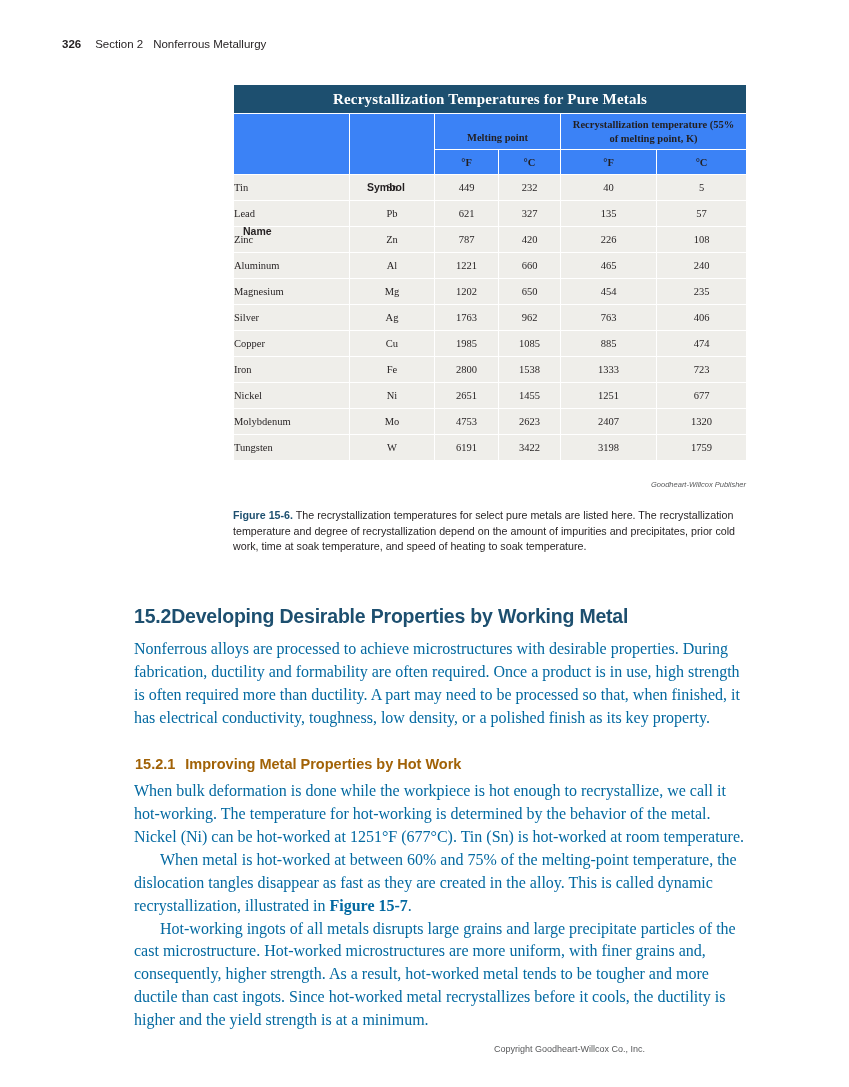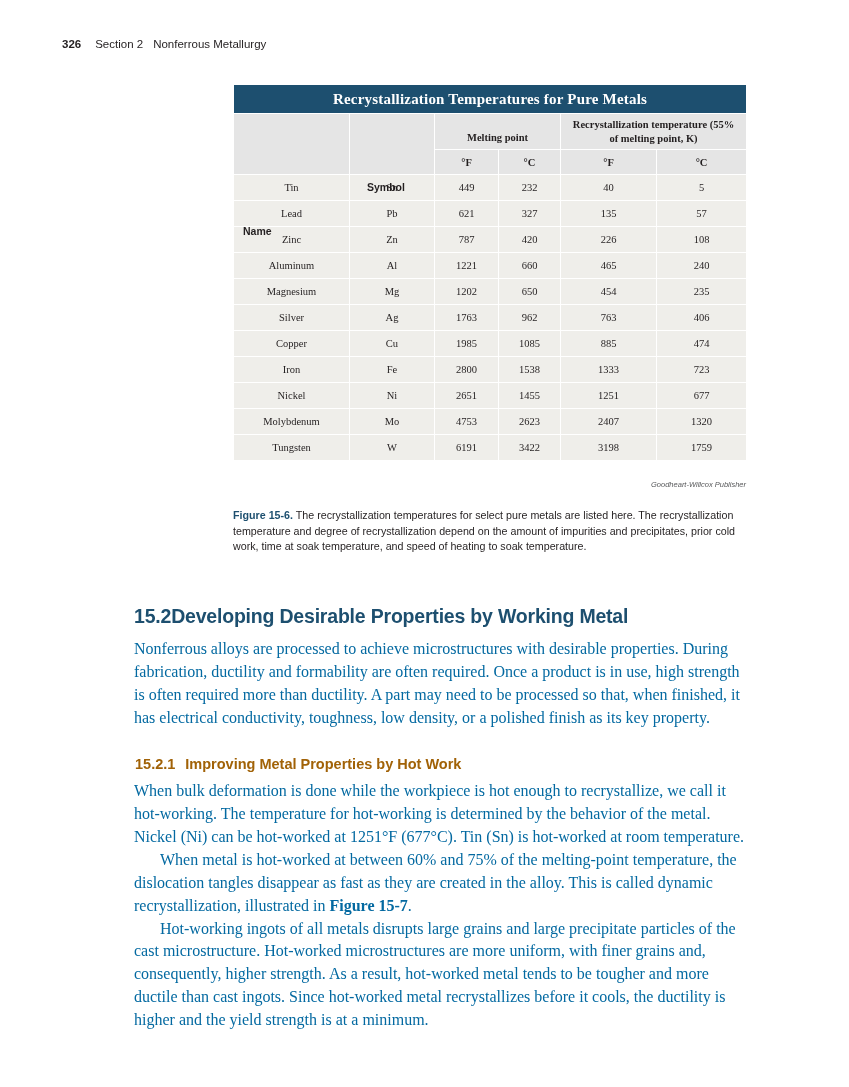--- a/index.html
+++ b/index.html
@@ -58,21 +58,21 @@
   .tbl-title {
     background: #1d4f6f;
     color: #ffffff;
     font-size: 15px;
     font-weight: bold;
     text-align: center;
     height: 28px;
     letter-spacing: .2px;
   }
   .hdr-grey {
-    background: #e5e5e5;
+    background: #3b82f6;
     color: #231f20;
     font-size: 10.5px;
     font-weight: bold;
   }
   .hdr-grey.center {
     text-align: center;
     vertical-align: middle;
   }
   .hdr-grey.bottom {
     vertical-align: bottom;
@@ -80,21 +80,21 @@
   }
   .row-cell {
     background: #efeeea;
     font-size: 10.5px;
     height: 25px;
     text-align: center;
     vertical-align: middle;
     color: #231f20;
   }
   .row-cell.name {
-    text-align: center;
+    text-align: left;
   }
   .credit {
     position: absolute;
     right: 0;
     top: 396px;
     font-family: "Liberation Sans", sans-serif;
     font-size: 7.5px;
     font-style: italic;
     color: #58595b;
     white-space: nowrap;
@@ -315,14 +315,17 @@
 
     <h3 class="sub-head">
       <span class="num">15.2.1</span><span>Improving Metal Properties by Hot Work</span>
     </h3>
 
     <p class="body">When bulk deformation is done while the workpiece is hot enough to recrystallize, we call it hot-working. The temperature for hot-working is determined by the behavior of the metal. Nickel (Ni) can be hot-worked at 1251°F (677°C). Tin (Sn) is hot-worked at room temperature.</p>
     <p class="body indent"><span>When metal is hot-worked at between 60% and 75% of the melting-point temperature, the dislocation tangles disappear as fast as they are created in the alloy. This is called dynamic recrystallization, illustrated in </span><b>Figure 15-7</b><span>.</span></p>
     <p class="body indent">Hot-working ingots of all metals disrupts large grains and large precipitate particles of the cast microstructure. Hot-worked microstructures are more uniform, with finer grains and, consequently, higher strength. As a result, hot-worked metal tends to be tougher and more ductile than cast ingots. Since hot-worked metal recrystallizes before it cools, the ductility is higher and the yield strength is at a minimum.</p>
   </div>
 
+  <div class="footer">
+    <span>Copyright Goodheart-Willcox Co., Inc.</span>
+  </div>
 
 </div>
 
 </body></html>

